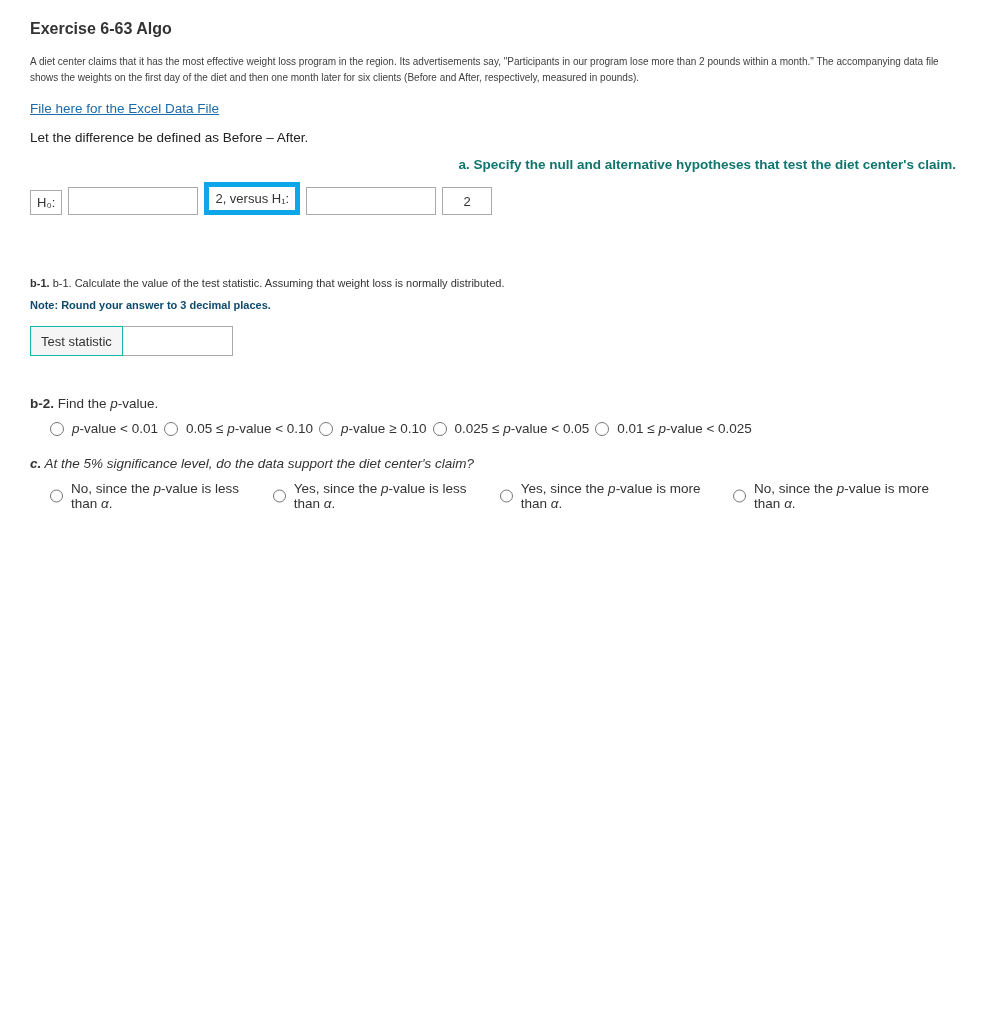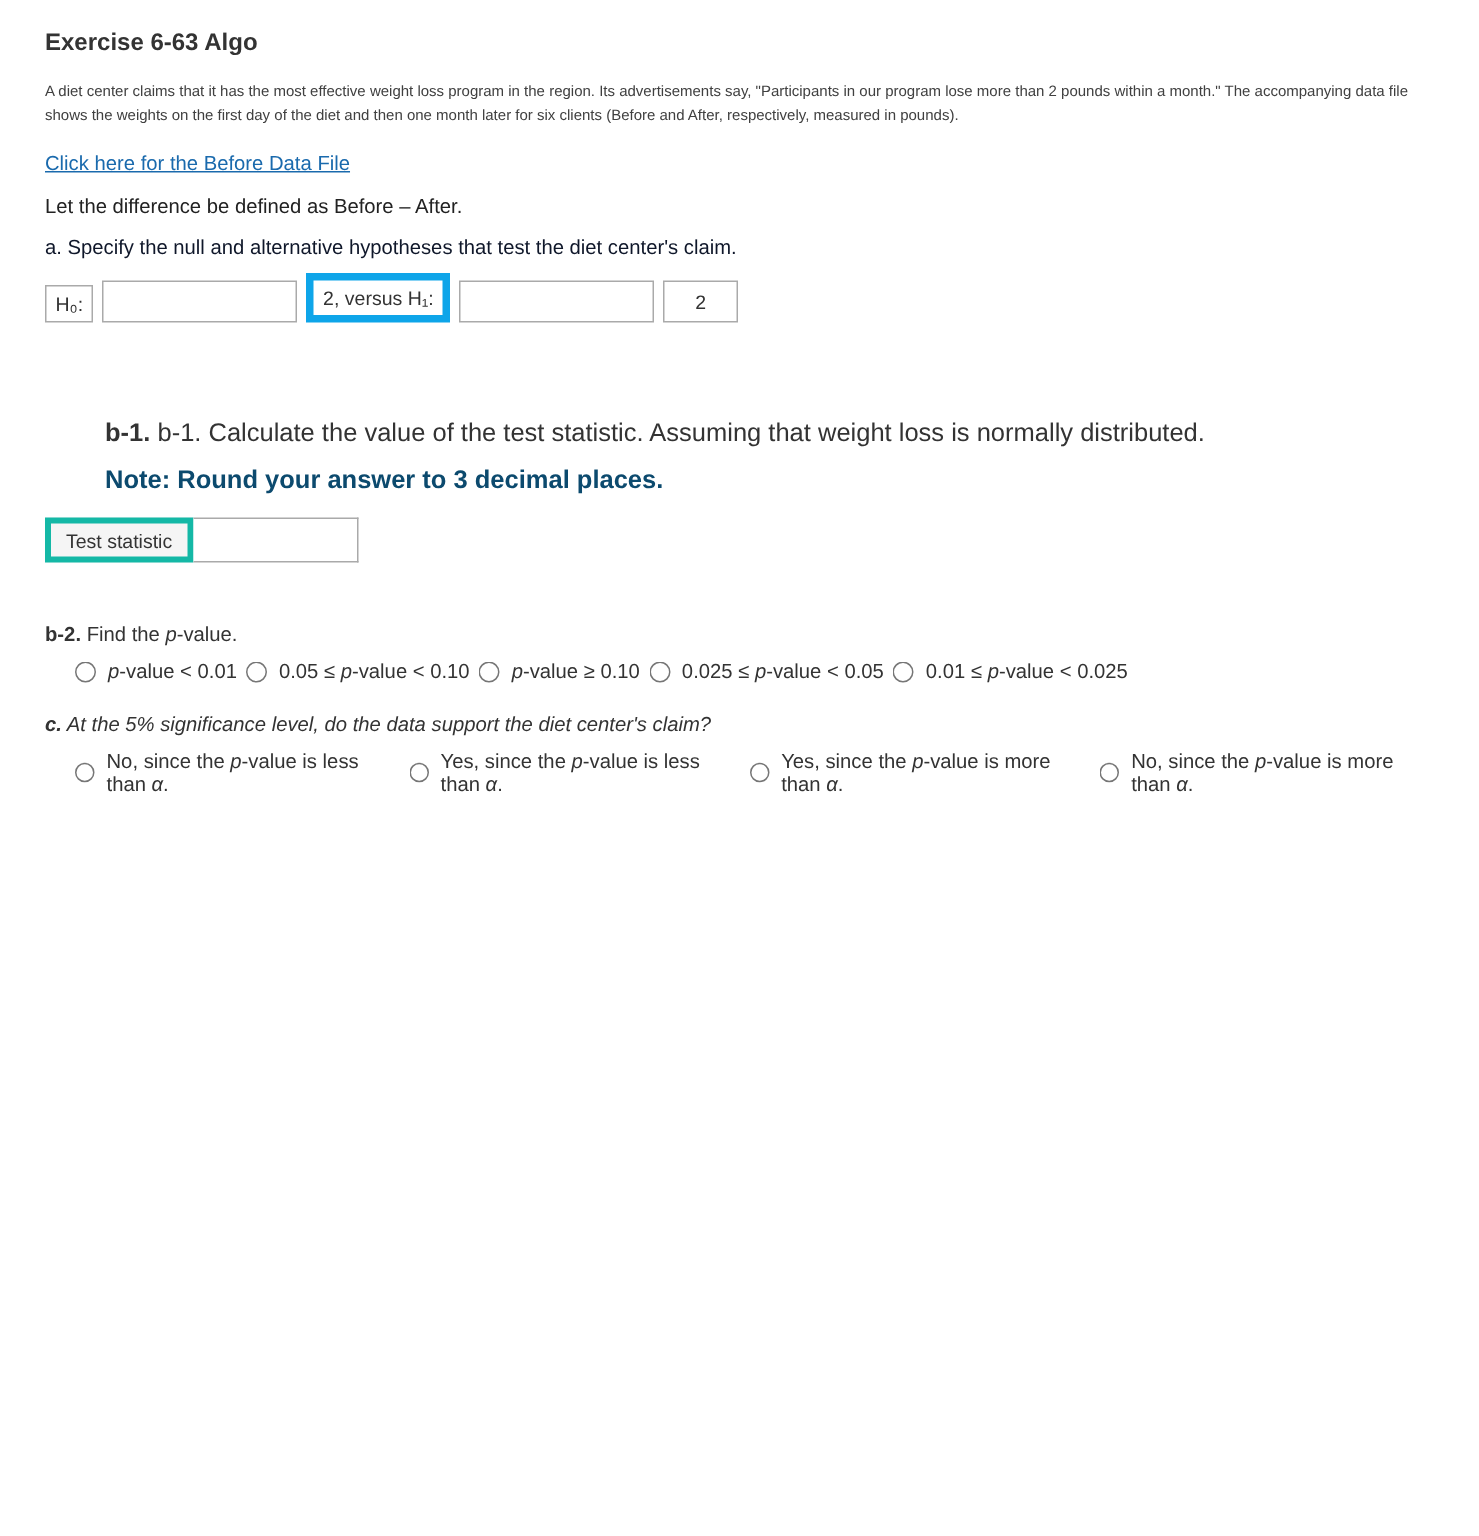--- a/index.html
+++ b/index.html
@@ -40,23 +40,24 @@
     }
 
     .instruction {
       font-size: 13.5px;
       margin-bottom: 12px;
       color: #222;
     }
 
     .section-label {
       font-size: 13.5px;
-      font-weight: normal;
-      margin-bottom: 10px;
-      color: #0f172a;
+      font-weight: bold;
+      margin-bottom: 10px;
+      color: #0f766e;
+      text-align: right;
     }
 
     .hypothesis-row {
       display: flex;
       align-items: flex-end;
       gap: 6px;
       margin-bottom: 6px;
     }
 
     .hypothesis-label {
@@ -95,42 +96,41 @@
       align-items: center;
       justify-content: center;
     }
 
     .section-b1 {
       margin-top: 60px;
       margin-bottom: 12px;
     }
 
     .section-b1 p {
-      font-size: 17px;
+      font-size: 11px;
       line-height: 1.6;
       margin-bottom: 4px;
-      margin-left: 40px;
     }
 
     .note-red {
       color: #0c4a6e;
       font-weight: bold;
       font-size: 13.5px;
       margin-bottom: 10px;
     }
 
     .test-statistic-row {
       display: flex;
       align-items: center;
       gap: 0;
       margin-bottom: 40px;
     }
 
     .test-stat-label {
-      border: 4px solid #14b8a6;
+      border: 1px solid #14b8a6;
       padding: 5px 10px;
       font-size: 13px;
       background: #f5f5f5;
       height: 30px;
       display: flex;
       align-items: center;
     }
 
     .test-stat-input {
       border: 1px solid #aaa;
@@ -197,21 +197,21 @@
 
 
 
 
 <h1 class="exercise-title">Exercise 6-63 Algo</h1>
 
 
 <p class="description">A diet center claims that it has the most effective weight loss program in the region. Its advertisements say, "Participants in our program lose more than 2 pounds within a month." The accompanying data file shows the weights on the first day of the diet and then one month later for six clients (Before and After, respectively, measured in pounds).</p>
 
 
-<a class="excel-link">Click here for the Before Data File</a>
+<a class="excel-link">File here for the Excel Data File</a>
 
 
 <p class="instruction">Let the difference be defined as Before – After.</p>
 
 
 <p class="section-label">a. Specify the null and alternative hypotheses that test the diet center's claim.</p>
 
 
 <div class="hypothesis-row">
   <span class="hypothesis-label">H₀:</span>

